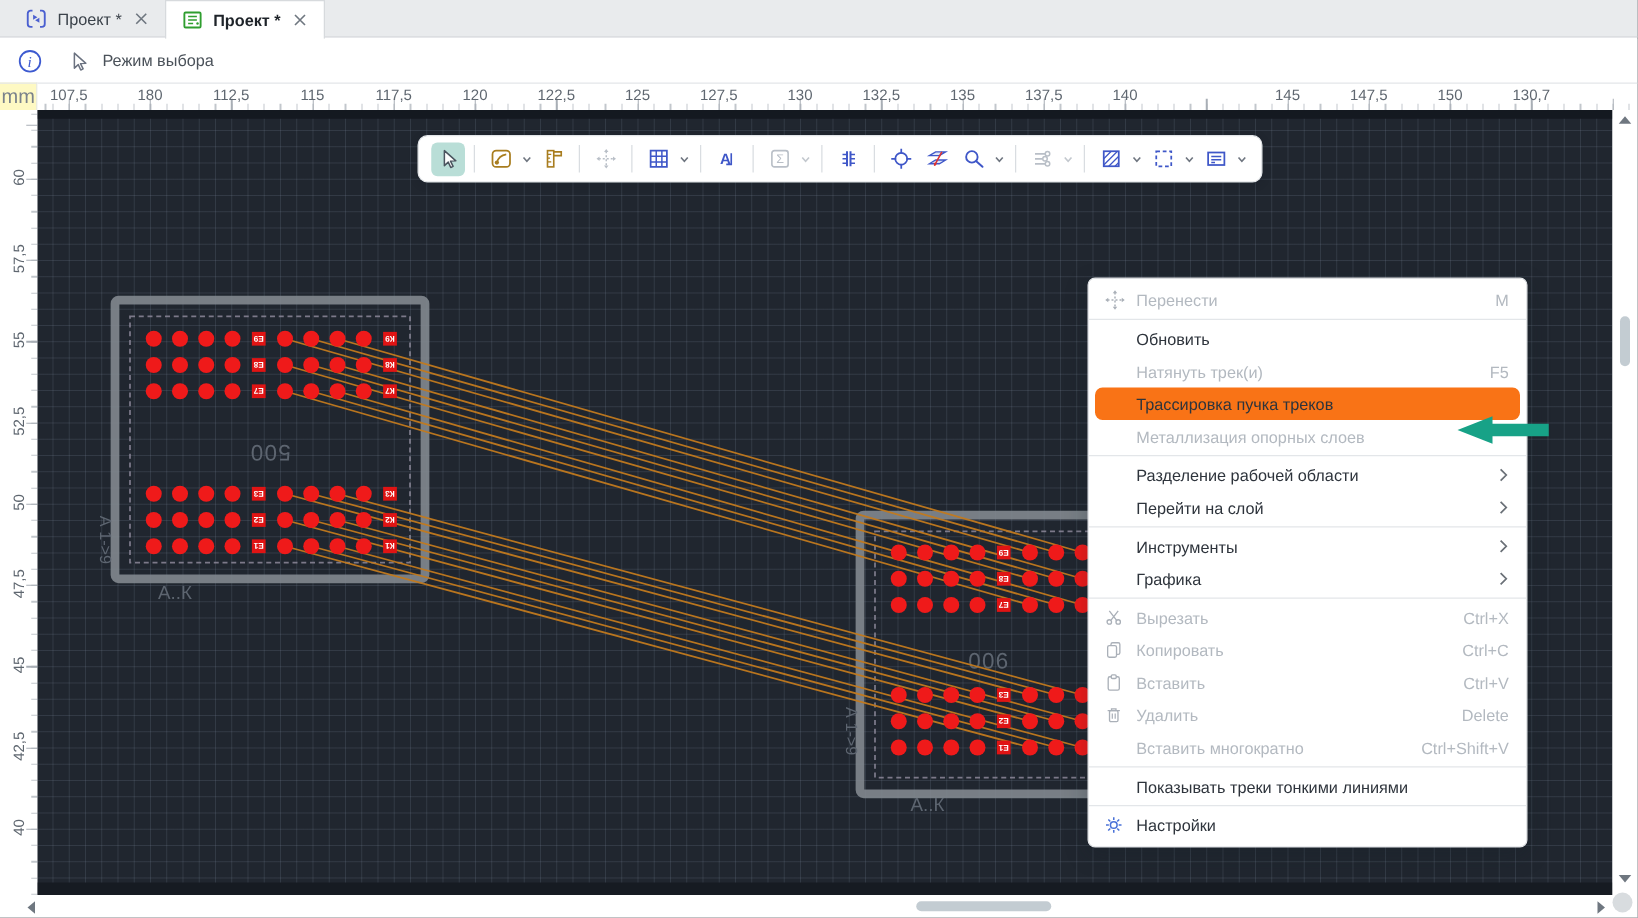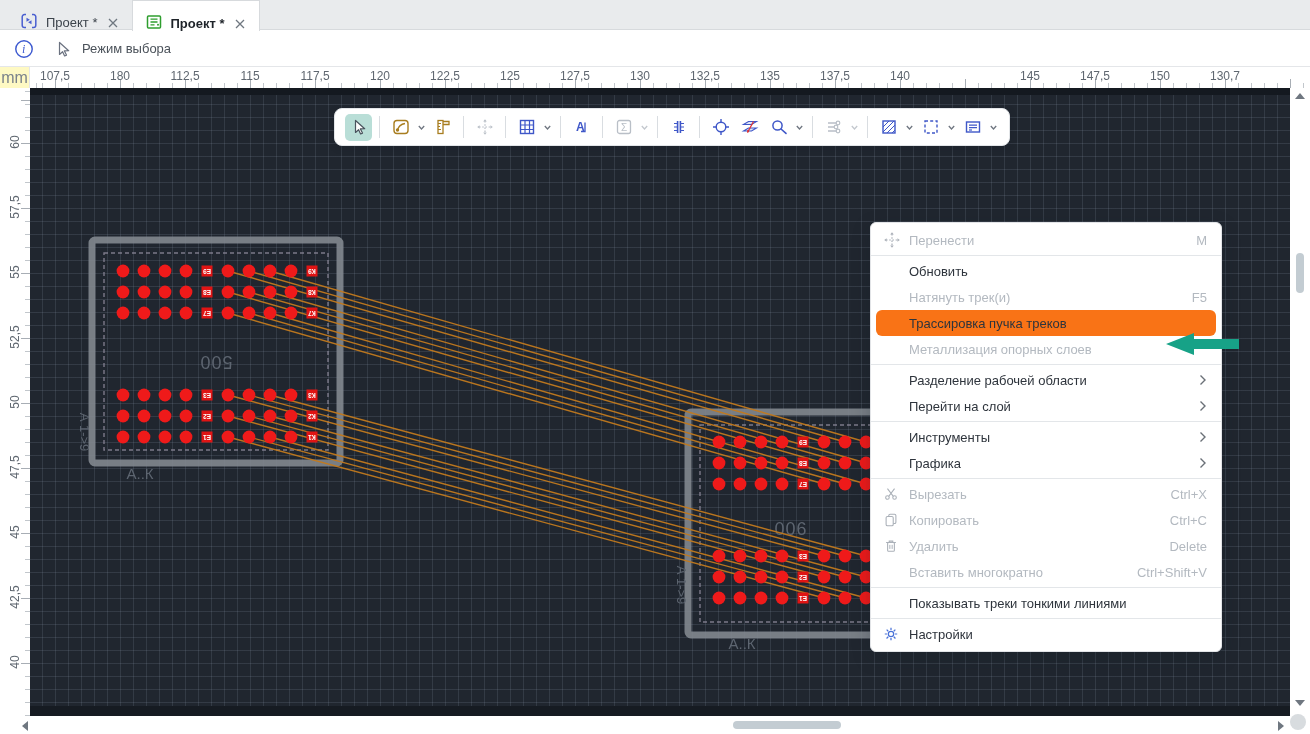--- a/index.html
+++ b/index.html
@@ -7,21 +7,21 @@
   body {
     position: relative;
     font-family: "Liberation Sans", sans-serif;
     background: #fff;
     overflow: hidden;
     outline: 1px solid #c6cacd;
   }
   
   .tabbar { position:absolute; left:0; top:0; width:100%; height:30px;
     background:#e9ebed; border-bottom:1px solid #d7dadd; display:flex; padding-left:8px; }
-  .tab { display:flex; align-items:flex-end; gap:8px; padding:0 12px; font-size:13px;
+  .tab { display:flex; align-items:center; gap:8px; padding:0 12px; font-size:13px;
     color:#3c434b; height:30px; }
   .tab.active { background:#fff; border:1px solid #d7dadd; border-bottom:none; height:31px;
     font-weight:bold; color:#1e2329; }
   .tab .close { width:14px; height:14px; display:flex; align-items:center; justify-content:center; }
   
   .toprow { position:absolute; left:0; top:31px; width:100%; height:35px; background:#fff;
     display:flex; align-items:center; padding-left:14px; gap:16px; }
   .mode-label { font-size:13px; color:#4b525a; }
   
   .corner-mm { position:absolute; left:0; top:66px; width:30px; height:22px; background:#fef9c3;
@@ -600,20 +600,30 @@
           <rect x="6.5" y="2.5" width="8" height="10.5" rx="1.5" stroke="currentColor" stroke-width="1.2"></rect>
           <rect x="3.5" y="5" width="8" height="10.5" rx="1.5" fill="#fff" stroke="currentColor" stroke-width="1.2"></rect>
         </svg>
       </span>
       <span class="mlabel">Копировать</span>
       <span class="mshort">Ctrl+C</span>
     </div>
     <div class="menu-row disabled">
       <span class="micon">
         <svg width="16" height="16" viewBox="0 0 18 18" fill="none">
+          <rect x="4" y="3.8" width="10" height="12" rx="1.5" stroke="currentColor" stroke-width="1.2"></rect>
+          <rect x="6.8" y="2.2" width="4.4" height="3.2" rx="1" fill="#fff" stroke="currentColor" stroke-width="1.2"></rect>
+        </svg>
+      </span>
+      <span class="mlabel">Вставить</span>
+      <span class="mshort">Ctrl+V</span>
+    </div>
+    <div class="menu-row disabled">
+      <span class="micon">
+        <svg width="16" height="16" viewBox="0 0 18 18" fill="none">
           <path d="M3.5 5h11M7 5V3.5h4V5" stroke="currentColor" stroke-width="1.2"></path>
           <rect x="5.2" y="5" width="7.6" height="10" rx="1.2" stroke="currentColor" stroke-width="1.2"></rect>
           <path d="M7.7 7.7v4.6M10.3 7.7v4.6" stroke="currentColor" stroke-width="1.1"></path>
         </svg>
       </span>
       <span class="mlabel">Удалить</span>
       <span class="mshort">Delete</span>
     </div>
     <div class="menu-row disabled">
       <span class="micon"></span>

